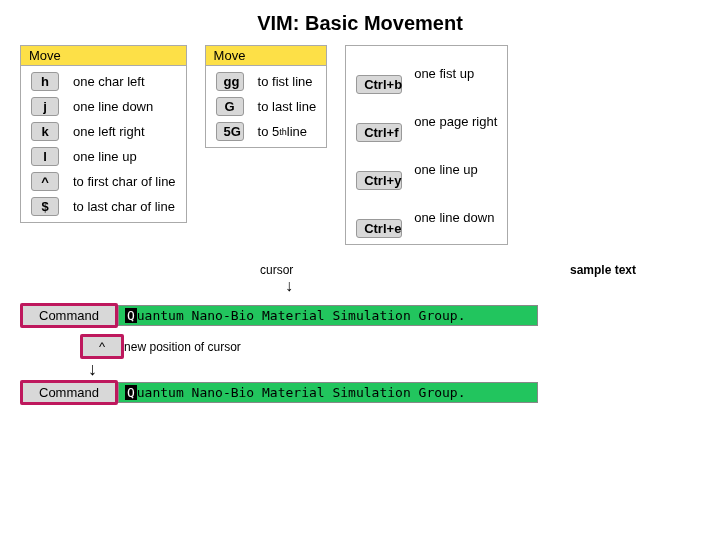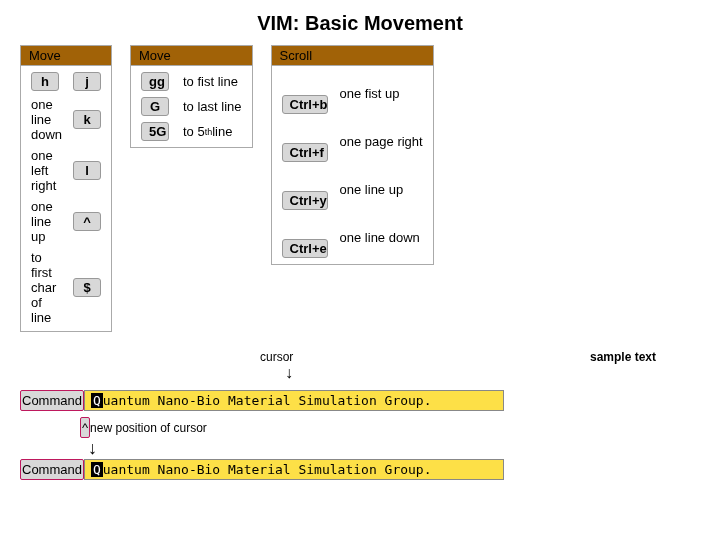--- a/index.html
+++ b/index.html
@@ -26,21 +26,21 @@
     .tables-row {
       display: flex;
       gap: 18px;
       align-items: flex-start;
     }
     .section {
       border: 1px solid #aaa;
       padding: 0;
     }
     .section-header {
-      background: #a16207;
+      background: #fde047;
       padding: 2px 8px;
       font-size: 13px;
       font-weight: normal;
       border-bottom: 1px solid #aaa;
     }
     .key-table {
       display: grid;
       padding: 4px 6px;
       gap: 2px 6px;
     }
@@ -78,32 +78,32 @@
       font-size: 9px;
     }
 
     
     .demo-section {
       margin-top: 18px;
       position: relative;
     }
     .cmd-badge {
       background: #d8d8d8;
-      border: 1px solid #be185d;
+      border: 3px solid #be185d;
       border-radius: 2px;
-      padding: 2px 1px;
+      padding: 2px 16px;
       font-size: 13px;
       font-weight: normal;
     }
     .demo-input {
       border: 1px solid #888;
       padding: 2px 6px;
       font-size: 13px;
       font-family: monospace;
-      background: #fde047;
+      background: #22c55e;
       width: 420px;
     }
     .caret-box {
       display: inline-block;
       background: #000;
       color: #fff;
       padding: 0 2px;
     }
   </style>
 </head>
@@ -113,20 +113,21 @@
 
 <div class="main-content">
   <div class="tables-row">
 
     <div class="section">
       <div class="section-header">Move</div>
       <div class="key-table move-table">
         <div class="key-cell">
             <span class="key-badge">h</span>
           </div>
+        <div class="desc-cell">one char left</div>
 
         <div class="key-cell">
             <span class="key-badge">j</span>
           </div>
         <div class="desc-cell">one line down</div>
 
         <div class="key-cell">
             <span class="key-badge">k</span>
           </div>
         <div class="desc-cell">one left right</div>
@@ -137,20 +138,21 @@
         <div class="desc-cell">one line up</div>
 
         <div class="key-cell">
             <span class="key-badge">^</span>
           </div>
         <div class="desc-cell">to first char of line</div>
 
         <div class="key-cell">
             <span class="key-badge">$</span>
           </div>
+        <div class="desc-cell">to last char of line</div>
       </div>
     </div>
 
     <div class="section">
       <div class="section-header">Move</div>
       <div class="key-table jump-table">
         <div class="key-cell">
             <span class="key-badge">gg</span>
           </div>
         <div class="desc-cell">to fist line</div>
@@ -161,21 +163,20 @@
         <div class="desc-cell">to last line</div>
 
         <div class="key-cell">
             <span class="key-badge">5G</span>
           </div>
         <div class="desc-cell">to 5<sup>th</sup> line</div>
       </div>
     </div>
 
     <div class="section">
-      <div class="section-header">Scroll</div>
       <div class="key-table scroll-table">
         <div class="key-cell">
             <span class="key-badge key-badge-wide">Ctrl+b</span>
           </div>
         <div class="desc-cell">one fist up</div>
 
         <div class="key-cell">
             <span class="key-badge key-badge-wide">Ctrl+f</span>
           </div>
         <div class="desc-cell">one page right</div>
@@ -190,21 +191,21 @@
           </div>
         <div class="desc-cell">one line down</div>
       </div>
     </div>
   </div>
 
   <div class="demo-section">
     <div style="position:relative; height:40px;">
       <span style="position:absolute; left:240px; top:0; font-size:12px;">cursor</span>
       <span style="position:absolute; left:265px; top:14px; font-size:16px;">↓</span>
-      <span style="position:absolute; right:44px; top:0; font-size:12px; font-weight:bold;">sample text</span>
+      <span style="position:absolute; right:64px; top:0; font-size:12px; font-weight:bold;">sample text</span>
     </div>
 
     <div style="display:flex; align-items:center; gap:0;">
       <span class="cmd-badge">Command</span>
       <div class="demo-input">
         <span class="caret-box">Q</span><span>uantum Nano-Bio Material Simulation Group.</span>
       </div>
     </div>
 
     <div style="display:flex; align-items:center; margin-top:6px; position:relative;">

